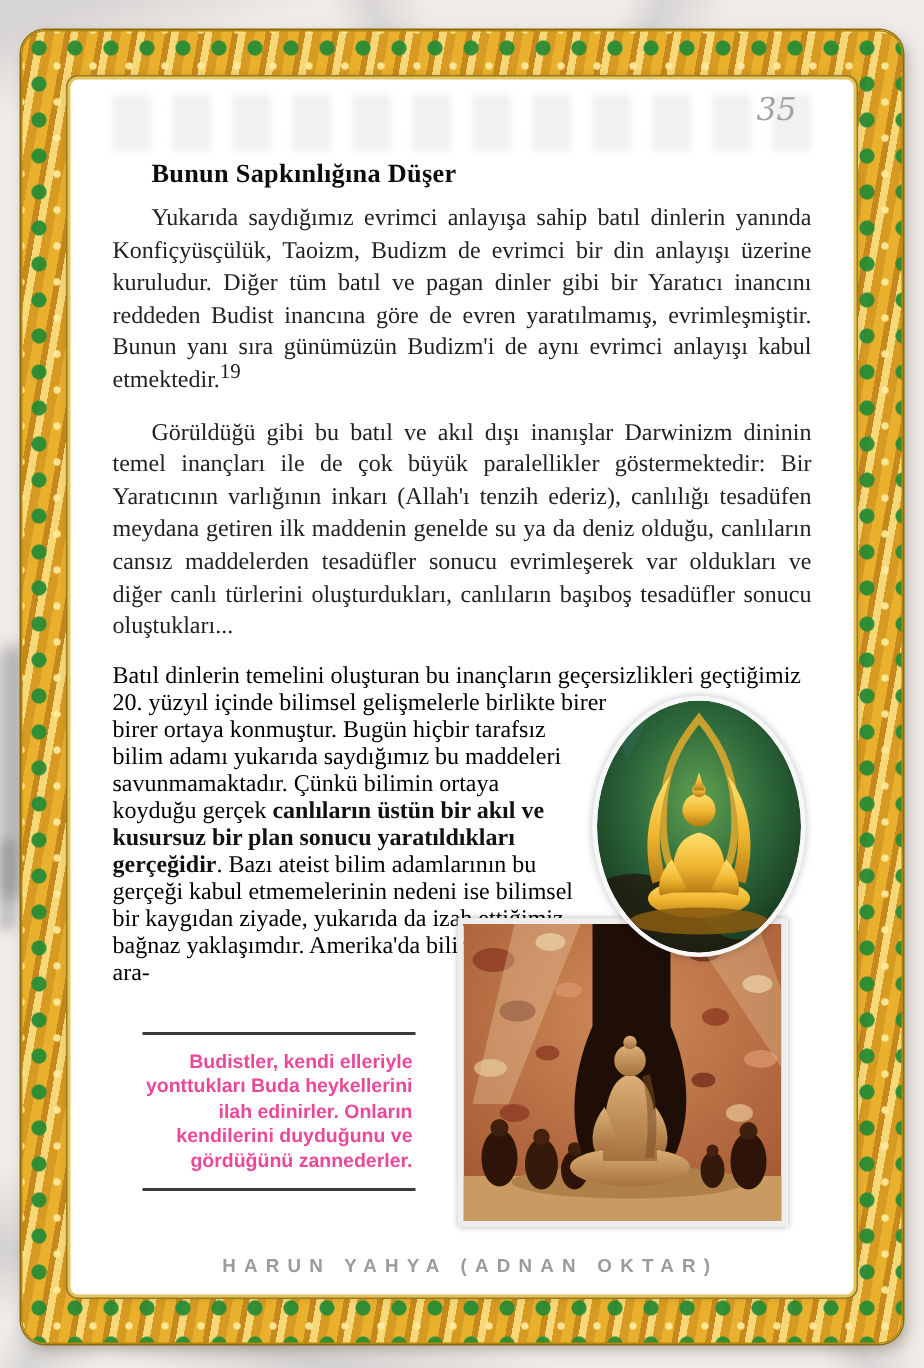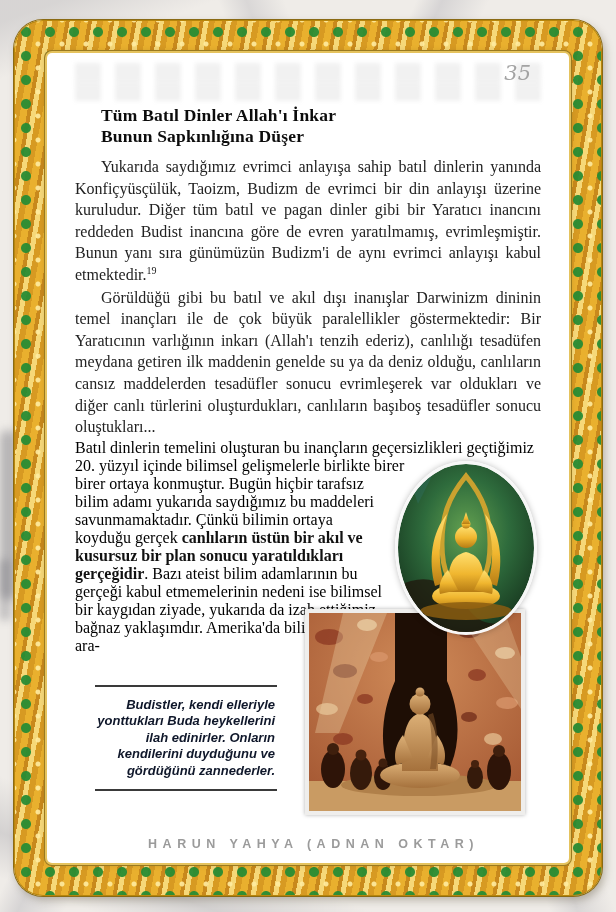--- a/index.html
+++ b/index.html
@@ -19,21 +19,21 @@
     position: absolute; left: 0; top: 430px; width: 16px; height: 170px;
     background: rgba(95,95,105,.4); filter: blur(5px); border-radius: 8px;
   }
   .marble-blotch2 {
     position: absolute; left: 0; top: 560px; width: 10px; height: 60px;
     background: rgba(95,95,105,.35); filter: blur(4px);
   }
   
   .frame {
     position: absolute; left: 14px; top: 20px; width: 588px; height: 876px;
-    border-radius: 29px;
+    border-radius: 16px;
     background-image:
       radial-gradient(circle at 50% 50%, rgba(40,140,52,.95) 0 4.5px, rgba(40,140,52,0) 5.5px),
       radial-gradient(circle at 50% 50%, rgba(255,236,160,.9) 0 2px, rgba(255,236,160,0) 3px),
       repeating-linear-gradient(100deg, #e9b02e 0 7px, #c8891c 7px 11px, #f6d878 11px 16px, #d79a22 16px 22px);
     background-size: 24px 24px, 24px 24px, auto;
     background-position: 0 0, 12px 12px, 0 0;
     box-shadow: 0 0 0 1px #8a6a14, inset 0 0 0 1px #b8860b, 3px 4px 9px rgba(80,70,40,.35);
   }
   .page {
     position: absolute; inset: 33px;
@@ -60,22 +60,22 @@
   .title {
     margin: 0 0 9px 26px;
     font-size: 17.5px; font-weight: bold; color: #0c0c0c;
     line-height: 21px; letter-spacing: .2px;
   }
   p.body-par {
     margin: 0; padding: 0;
     font-size: 16px; line-height: 21.6px; color: #222;
     text-align: justify; text-indent: 26px;
   }
-  p.body-par + p.body-par { margin-top: 1px; }
-  sup.fn { font-size: 10px; vertical-align: super; line-height: 0; }
+  p.body-par + p.body-par { margin-top: 13px; }
+  sup.fn { font-size: 14px; vertical-align: super; line-height: 0; }
   .emph { font-weight: bold; color: #111; text-align: right; }
   .wrap-spacer { float: right; width: 0; height: 22px; }
   figure { margin: 0; padding: 0; }
   .oval-photo {
     float: right; clear: right;
     width: 136px; height: 168px;
     margin: 0 4px 2px 10px;
     border-radius: 50%;
     border: 3px solid #f7f7f7;
     box-shadow: 0 0 6px rgba(0,0,0,.25);
@@ -94,21 +94,21 @@
   }
   .rect-photo svg { display: block; width: 100%; height: 100%; }
   .caption {
     width: 178px;
     margin: 30px 0 0 20px;
     padding: 10px 2px;
     border-top: 2.5px solid #3a3a3a;
     border-bottom: 2.5px solid #3a3a3a;
     font-family: "Liberation Sans", sans-serif;
     font-weight: bold; font-size: 13px; line-height: 16.5px;
-    color: #0f172a; text-align: right; font-style: italic;
+    color: #ec4899; text-align: right;
   }
   .footer {
     position: absolute; left: 0; right: 0; bottom: 12px;
     text-align: center;
     font-family: "Liberation Sans", sans-serif;
     font-weight: bold; font-size: 12.5px;
     letter-spacing: 5.5px; color: #9b9b9b;
     white-space: nowrap;
     margin-left: 11px;
   }
@@ -119,21 +119,20 @@
 <div class="marble-blotch"></div>
 <div class="marble-blotch2"></div>
 
 <div class="frame">
   <div class="page">
     <div class="bleed-through"></div>
     <div class="page-number">35</div>
 
     <div class="content">
       <h2 class="title">
-        <div>Tüm Batıl Dinler Allah'ı İnkar</div>
         <div>Bunun Sapkınlığına Düşer</div>
       </h2>
 
       <p class="body-par"><span>Yukarıda saydığımız evrimci anlayışa sahip batıl dinlerin yanında Konfiçyüsçülük, Taoizm, Budizm de evrimci bir din anlayışı üzerine kuruludur. Diğer tüm batıl ve pagan dinler gibi bir Yaratıcı inancını reddeden Budist inancına göre de evren yaratılmamış, evrimleşmiştir. Bunun yanı sıra günümüzün Budizm'i de aynı evrimci anlayışı kabul etmektedir.</span><sup class="fn">19</sup></p>
 
       <p class="body-par">Görüldüğü gibi bu batıl ve akıl dışı inanışlar Darwinizm dininin temel inançları ile de çok büyük paralellikler göstermektedir: Bir Yaratıcının varlığının inkarı (Allah'ı tenzih ederiz), canlılığı tesadüfen meydana getiren ilk maddenin genelde su ya da deniz olduğu, canlıların cansız maddelerden tesadüfler sonucu evrimleşerek var oldukları ve diğer canlı türlerini oluşturdukları, canlıların başıboş tesadüfler sonucu oluştukları...</p>
 
       <p class="body-par">
           <span class="wrap-spacer"></span>
         </p><figure class="oval-photo">

